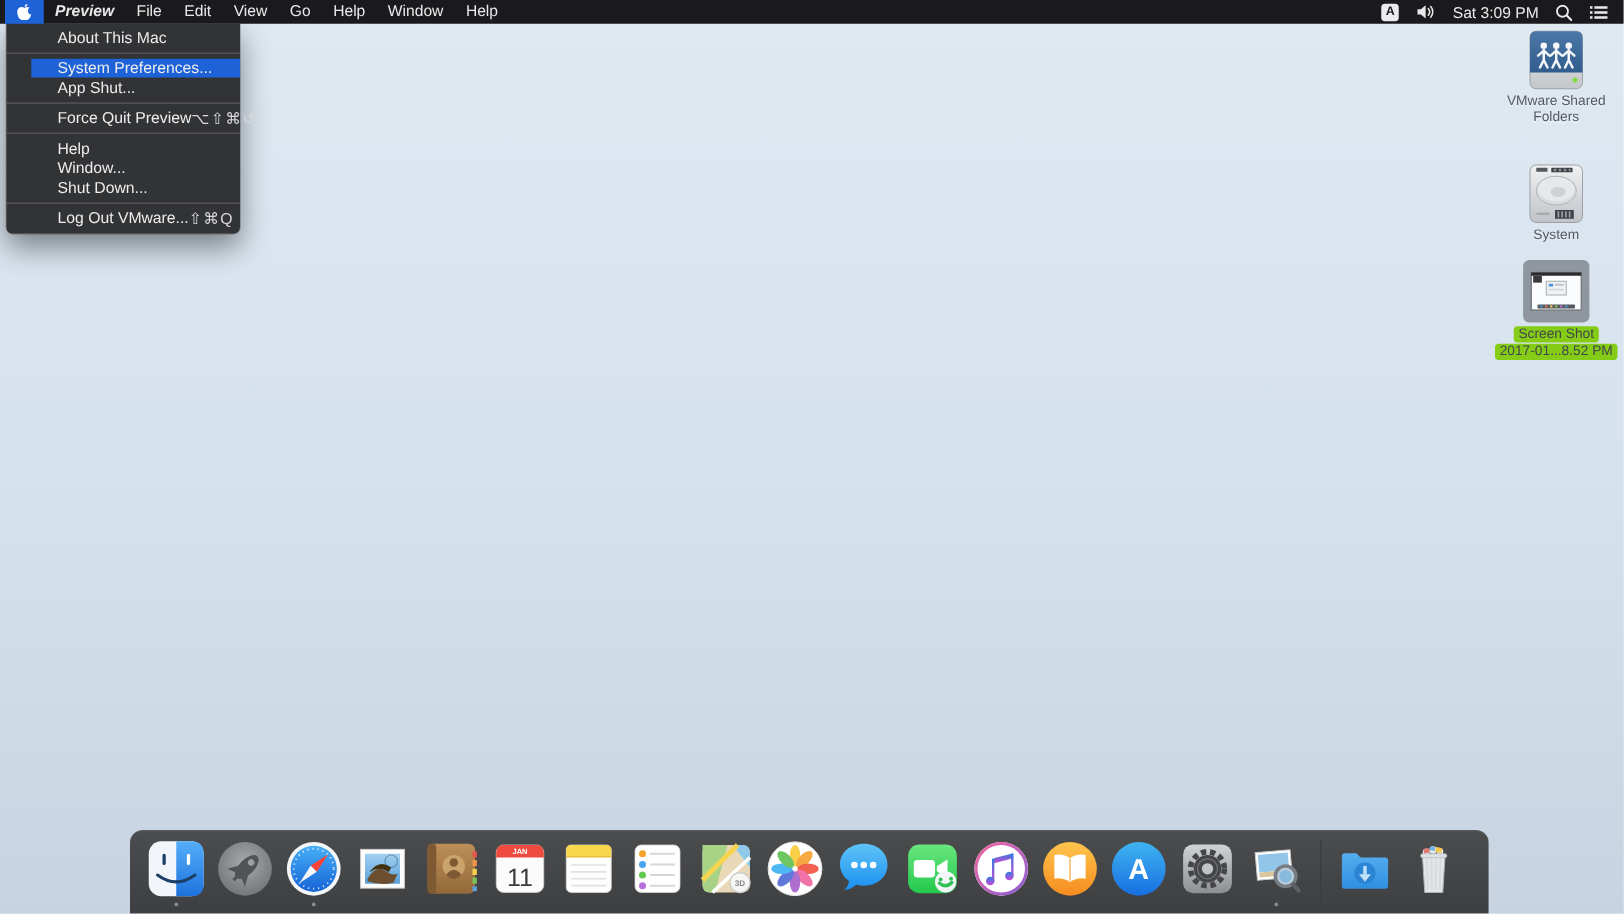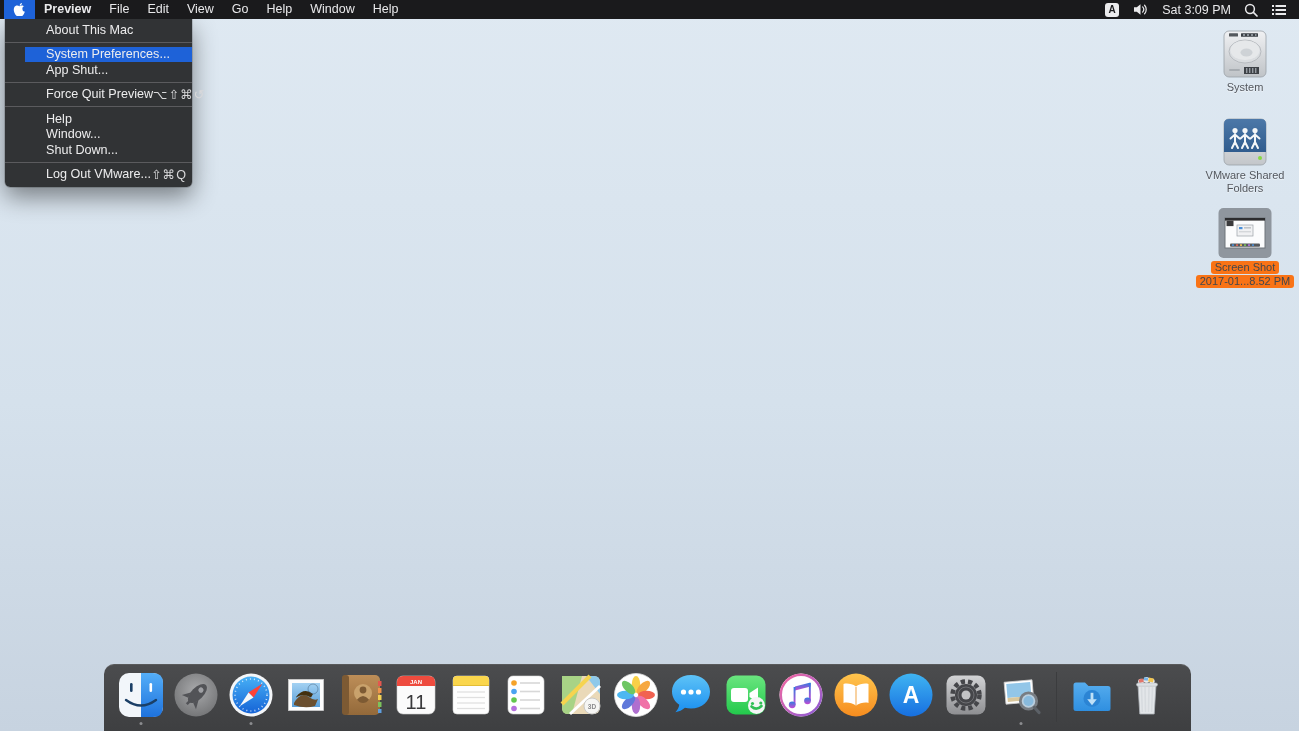--- a/index.html
+++ b/index.html
@@ -10,21 +10,21 @@
     position:relative;
   }
   
   .menubar {
     position:absolute; top:0; left:0; right:0; height:19px;
     background:#1a1a1c; display:flex; align-items:center;
     color:#e9e9eb; font-size:12.5px; z-index:20; padding-left:4px;
   }
   .apple-seg { width:31px; height:19px; display:flex; align-items:center; justify-content:center; background:var(--hl,#1e62d8); }
   .mb-item { padding:0 9px; line-height:19px; height:19px; white-space:nowrap; }
-  .mb-item.active { font-weight:bold; }
+  .mb-item.active { font-weight:bold;font-style:italic; }
   .mb-spacer { flex:1; }
   .mb-status { display:flex; align-items:center; gap:13px; margin-right:12px; }
   .input-src { width:14px; height:14px; background:#ebebed; color:#1b1b1d; border-radius:3px;
     font-size:10px; font-weight:bold; display:flex; align-items:center; justify-content:center; }
   .mb-clock { white-space:nowrap; }
   
   .apple-menu {
     position:absolute; top:19px; left:5px; width:187px;
     background:rgba(43,44,46,0.97); border-radius:0 0 5px 5px;
     box-shadow:0 10px 24px rgba(0,0,0,0.45), 0 0 0 0.5px rgba(0,0,0,0.3);
@@ -33,21 +33,21 @@
   .menu-row { height:15.5px; display:flex; align-items:center; justify-content:space-between;
     padding:0 11px 0 21px; white-space:nowrap;margin-left:20px; }
   .menu-row.highlighted { background:var(--hl,#1e62d8); }
   .menu-sep { height:1px; background:#5b5b5e; margin:4px 0; }
   .menu-shortcut { color:#d8d8da; letter-spacing:1px; }
   
   .desktop-col { position:absolute; top:0; right:0; width:108px; z-index:5; }
   .dicon { display:flex; flex-direction:column; align-items:center; }
   .dicon .dlabel { font-size:11px; line-height:13px; color:#53575e; text-align:center;
     text-shadow:0 1px 1px rgba(255,255,255,0.65); margin-top:2px; }
-  .dicon .pill { background:#f97316; color:#43474d; border-radius:3px; padding:0 4px; margin-top:1px;
+  .dicon .pill { background:#84cc16; color:#43474d; border-radius:3px; padding:0 4px; margin-top:1px;
     text-shadow:none; }
   #dicon-system { margin-top:29px; }
   #dicon-vmware { margin-top:23px; }
   #dicon-shot { margin-top:11px; }
   
   .dock {
     position:absolute; bottom:0; left:104px; width:1087px; height:67px;
     background:linear-gradient(180deg,#4b4c4e 0%,#3e3f41 100%);
     border-radius:10px 10px 0 0; border-top:1px solid rgba(255,255,255,0.14);
     display:flex; align-items:flex-start; padding:7px 0 0 14px; z-index:10;
@@ -138,20 +138,48 @@
     </div>
     <div class="menu-sep"></div>
     <div class="menu-row">
       <span class="menu-label">Log Out VMware...</span>
       <span class="menu-shortcut">⇧⌘Q</span>
     </div>
   </div>
 
 <div class="desktop-col">
 
+  <div class="dicon" id="dicon-vmware">
+    <svg width="52" height="50" viewBox="0 0 52 50">
+      <defs>
+          <linearGradient id="ndg" x1="0" y1="0" x2="0" y2="1">
+        <stop offset="0" stop-color="#4c78a8"></stop>
+            <stop offset="1" stop-color="#305c8e"></stop>
+          </linearGradient>
+        <linearGradient id="ndb" x1="0" y1="0" x2="0" y2="1">
+        <stop offset="0" stop-color="#eceded"></stop>
+            <stop offset="1" stop-color="#c3c6ca"></stop>
+          </linearGradient>
+        </defs>
+      <rect x="5" y="2" width="42" height="46" rx="5" fill="url(#ndb)" stroke="#9ba1a7" stroke-width="0.8"></rect>
+      <path d="M5,35 V7 Q5,2 10,2 H42 Q47,2 47,7 V35 Z" fill="url(#ndg)"></path>
+      <g stroke="#f4f6f8" stroke-width="2" fill="none" stroke-linecap="round">
+        <circle cx="16" cy="13.5" r="2.6" fill="#f4f6f8" stroke="none"></circle>
+        <path d="M16,17 V25 M11.5,21.5 L16,17.5 L20.5,21.5 M13,31 L16,25 L19,31"></path>
+        <circle cx="26" cy="13.5" r="2.6" fill="#f4f6f8" stroke="none"></circle>
+        <path d="M26,17 V25 M21.5,21.5 L26,17.5 L30.5,21.5 M23,31 L26,25 L29,31"></path>
+        <circle cx="36" cy="13.5" r="2.6" fill="#f4f6f8" stroke="none"></circle>
+        <path d="M36,17 V25 M31.5,21.5 L36,17.5 L40.5,21.5 M33,31 L36,25 L39,31"></path>
+      </g>
+      <circle cx="41" cy="41" r="2" fill="#86d943"></circle>
+    </svg>
+    <div class="dlabel">VMware Shared</div>
+    <div class="dlabel" style="margin-top:0">Folders</div>
+  </div>
+
   <div class="dicon" id="dicon-system">
     <svg width="52" height="50" viewBox="0 0 52 50">
       <defs>
           <linearGradient id="hdg" x1="0" y1="0" x2="0" y2="1">
         <stop offset="0" stop-color="#f0f1f3"></stop>
             <stop offset="1" stop-color="#bfc3c7"></stop>
           </linearGradient>
         </defs>
       <rect x="5" y="2" width="42" height="46" rx="5" fill="url(#hdg)" stroke="#9ba1a7" stroke-width="0.8"></rect>
       <rect x="10" y="4.2" width="9" height="3.2" rx="0.5" fill="#54585d"></rect>
@@ -164,48 +192,20 @@
       <ellipse cx="26" cy="21.3" rx="14.5" ry="9.8" fill="#e6e8ea"></ellipse>
       <ellipse cx="27.5" cy="23.5" rx="6" ry="4" fill="#ced2d6"></ellipse>
       <rect x="25" y="38" width="15" height="7" fill="#3e4247"></rect>
       <rect x="27" y="39" width="1.4" height="5" fill="#969ca2"></rect>
         <rect x="30" y="39" width="1.4" height="5" fill="#969ca2"></rect>
       <rect x="33" y="39" width="1.4" height="5" fill="#969ca2"></rect>
         <rect x="36" y="39" width="1.4" height="5" fill="#969ca2"></rect>
       <rect x="10" y="40" width="11" height="2" rx="1" fill="#a7acb1"></rect>
     </svg>
     <div class="dlabel">System</div>
-  </div>
-
-  <div class="dicon" id="dicon-vmware">
-    <svg width="52" height="50" viewBox="0 0 52 50">
-      <defs>
-          <linearGradient id="ndg" x1="0" y1="0" x2="0" y2="1">
-        <stop offset="0" stop-color="#4c78a8"></stop>
-            <stop offset="1" stop-color="#305c8e"></stop>
-          </linearGradient>
-        <linearGradient id="ndb" x1="0" y1="0" x2="0" y2="1">
-        <stop offset="0" stop-color="#eceded"></stop>
-            <stop offset="1" stop-color="#c3c6ca"></stop>
-          </linearGradient>
-        </defs>
-      <rect x="5" y="2" width="42" height="46" rx="5" fill="url(#ndb)" stroke="#9ba1a7" stroke-width="0.8"></rect>
-      <path d="M5,35 V7 Q5,2 10,2 H42 Q47,2 47,7 V35 Z" fill="url(#ndg)"></path>
-      <g stroke="#f4f6f8" stroke-width="2" fill="none" stroke-linecap="round">
-        <circle cx="16" cy="13.5" r="2.6" fill="#f4f6f8" stroke="none"></circle>
-        <path d="M16,17 V25 M11.5,21.5 L16,17.5 L20.5,21.5 M13,31 L16,25 L19,31"></path>
-        <circle cx="26" cy="13.5" r="2.6" fill="#f4f6f8" stroke="none"></circle>
-        <path d="M26,17 V25 M21.5,21.5 L26,17.5 L30.5,21.5 M23,31 L26,25 L29,31"></path>
-        <circle cx="36" cy="13.5" r="2.6" fill="#f4f6f8" stroke="none"></circle>
-        <path d="M36,17 V25 M31.5,21.5 L36,17.5 L40.5,21.5 M33,31 L36,25 L39,31"></path>
-      </g>
-      <circle cx="41" cy="41" r="2" fill="#86d943"></circle>
-    </svg>
-    <div class="dlabel">VMware Shared</div>
-    <div class="dlabel" style="margin-top:0">Folders</div>
   </div>
 
   <div class="dicon" id="dicon-shot">
     <svg width="56" height="54" viewBox="0 0 56 54">
       <rect x="1.5" y="2" width="53" height="50" rx="5" fill="#8f969e"></rect>
       <rect x="8" y="12" width="40" height="30" fill="#fbfcfd" stroke="#6e747b" stroke-width="1"></rect>
       <rect x="8" y="12" width="40" height="2.6" fill="#2c2c2e"></rect>
       <rect x="9.5" y="14.6" width="7" height="5.5" fill="#3a3a3c"></rect>
       <rect x="20" y="19" width="16" height="11" fill="#f0f1f3" stroke="#9aa0a6" stroke-width="0.7"></rect>
       <rect x="22" y="21" width="3.5" height="2.2" fill="#4a90d9"></rect>

